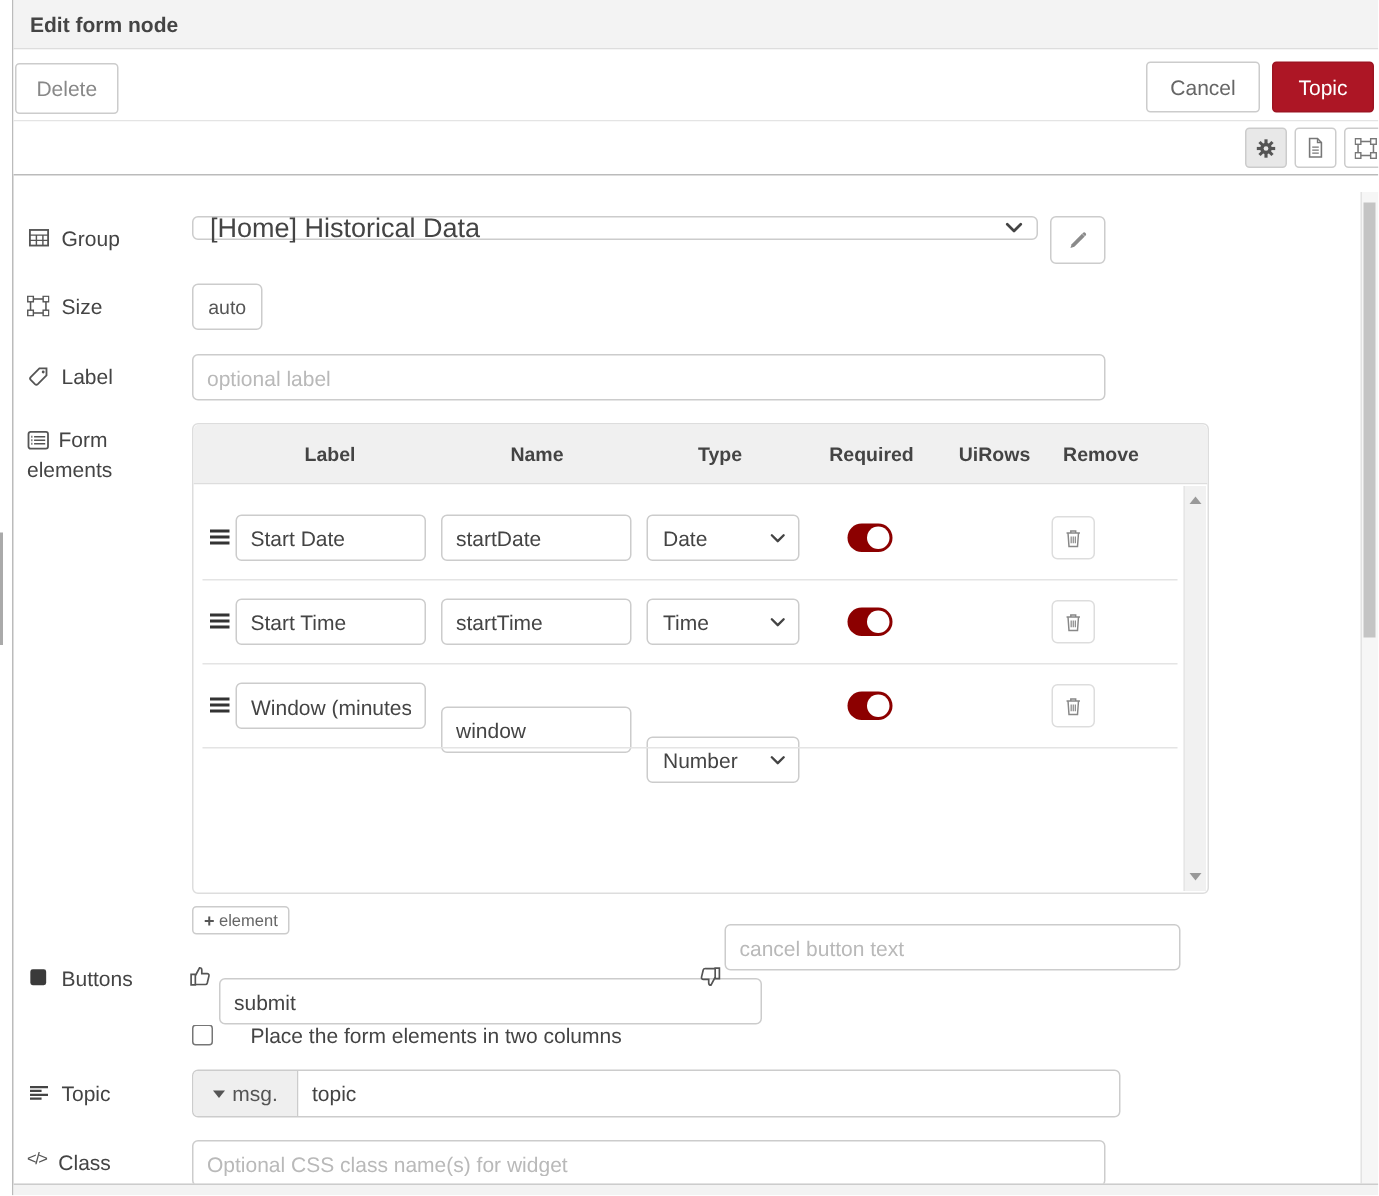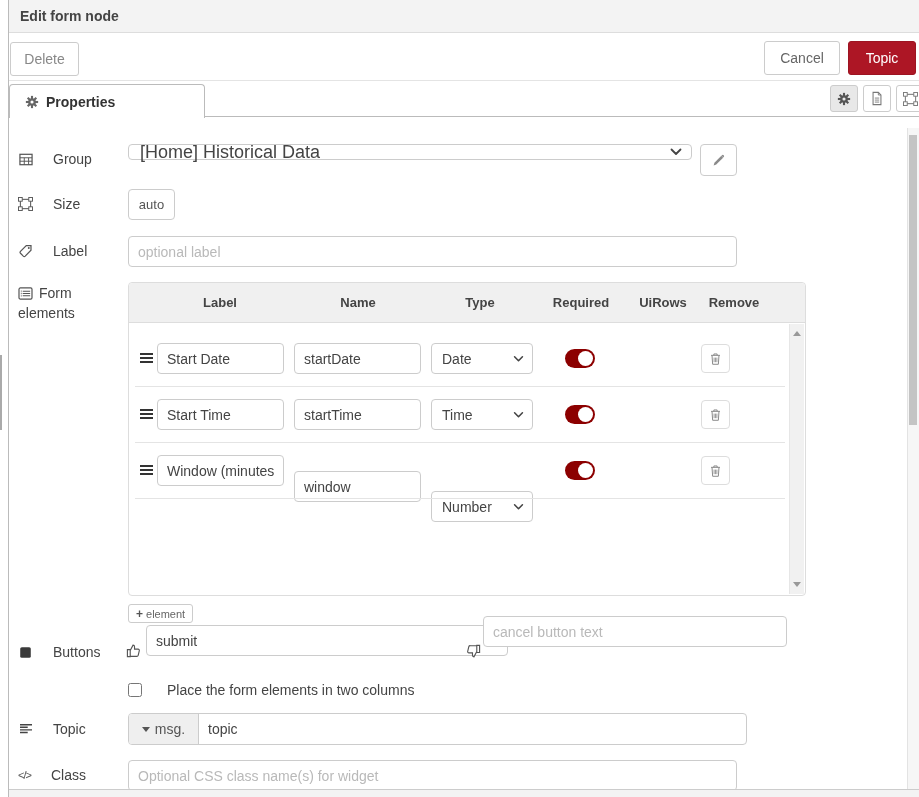--- a/index.html
+++ b/index.html
@@ -30,21 +30,21 @@
          border-radius:4px 4px 0 0; display:flex; align-items:center; gap:7px; padding-left:14px; font-size:14px; font-weight:bold;
          color:#333; z-index:2; cursor:pointer; }
   .tool-btn { position:absolute; top:4px; width:28px; height:27px; background:#fff; border:1px solid #ccc; border-radius:3px;
               display:flex; align-items:center; justify-content:center; cursor:pointer; }
   .tool-btn.active { background:#e8e8e8; }
   .tool-settings { left:821px; }
   .tool-doc      { left:854px; }
   .tool-appearance { left:887px; width:28px; }
 
   
-  .row-label { position:absolute; left:18px; font-size:14px; color:#444; display:flex; align-items:center; gap:20px; width:104px; }
+  .row-label { position:absolute; left:18px; font-size:14px; color:#444; display:flex; align-items:flex-start; gap:8px; width:104px; }
   .row-label.wrap { display:block; line-height:20px; }
   .row-label.wrap .ic { margin-right:6px; vertical-align:-2px; }
   .ic { display:inline-flex; width:15px; height:15px; align-items:center; justify-content:center; flex:0 0 auto; }
 
   .inputbox { position:absolute; height:31px; border:1px solid #ccc; border-radius:4px; background:#fff; font-family:inherit;
               font-size:14px; color:#444; padding:0 9px; outline:none; }
   .inputbox::placeholder { color:#b9b9b9; }
 
   .selectbox { position:absolute; height:16px; border:1px solid #ccc; border-radius:4px; background:#fff; display:flex;
                align-items:center; padding:0 26px 0 11px; font-size:18px; color:#444; cursor:pointer; }
@@ -114,35 +114,20 @@
   </div>
 
   <div class="toolbar">
     <button class="btn btn-delete">Delete</button>
     <button class="btn btn-cancel">Cancel</button>
     <button class="btn btn-done">Topic</button>
   </div>
 
   <div class="tabbar">
     <div class="baseline"></div>
-    <div class="tab">
-      <span class="ic">
-        <svg width="14" height="14" viewBox="0 0 16 16">
-          <g fill="#666">
-              <rect x="6.8" y="1" width="2.4" height="14"></rect>
-              <rect x="6.8" y="1" width="2.4" height="14" transform="rotate(45 8 8)"></rect>
-              <rect x="6.8" y="1" width="2.4" height="14" transform="rotate(90 8 8)"></rect>
-              <rect x="6.8" y="1" width="2.4" height="14" transform="rotate(135 8 8)"></rect>
-            </g>
-          <circle cx="8" cy="8" r="4.4" fill="#666"></circle>
-            <circle cx="8" cy="8" r="1.8" fill="#fff"></circle>
-        </svg>
-      </span>
-      <span>Properties</span>
-    </div>
     <div class="tool-btn tool-settings active">
       <span class="ic">
         <svg width="14" height="14" viewBox="0 0 16 16">
           <g fill="#555">
               <rect x="6.8" y="1" width="2.4" height="14"></rect>
               <rect x="6.8" y="1" width="2.4" height="14" transform="rotate(45 8 8)"></rect>
               <rect x="6.8" y="1" width="2.4" height="14" transform="rotate(90 8 8)"></rect>
               <rect x="6.8" y="1" width="2.4" height="14" transform="rotate(135 8 8)"></rect>
             </g>
           <circle cx="8" cy="8" r="4.4" fill="#555"></circle>
@@ -357,21 +342,21 @@
           <rect x="1.5" y="1.5" width="13" height="13" rx="2" fill="#3a3a3a"></rect>
         </svg>
     </span>
     <span>Buttons</span>
   </div>
   <span class="thumb-ic" style="left:126px; top:643px;">
     <svg width="15" height="15" viewBox="0 0 16 16">
       <path d="M1.5 7h3v7.5h-3z M4.5 8l3-5.7c.9 0 1.6.7 1.6 1.6v2.6h3.8c.9 0 1.5.8 1.3 1.6l-1.2 5a1.5 1.5 0 0 1-1.5 1.1H4.5" fill="none" stroke="#555" stroke-width="1.2"></path>
     </svg>
   </span>
-  <input class="inputbox" style="left: 146px; top: 625px; width: 362px;" value="submit">
+  <input class="inputbox" style="left: 146px; top: 652px; width: 362px;" value="submit">
   <span class="thumb-ic" style="left:466px; top:644px;">
     <svg width="15" height="15" viewBox="0 0 16 16">
       <g transform="rotate(180 8 8)">
         <path d="M1.5 7h3v7.5h-3z M4.5 8l3-5.7c.9 0 1.6.7 1.6 1.6v2.6h3.8c.9 0 1.5.8 1.3 1.6l-1.2 5a1.5 1.5 0 0 1-1.5 1.1H4.5" fill="none" stroke="#555" stroke-width="1.2"></path>
       </g>
     </svg>
   </span>
   <input class="inputbox" style="left: 483px; top: 616px; width: 304px;" placeholder="cancel button text">
 
   <label class="chk-row">

